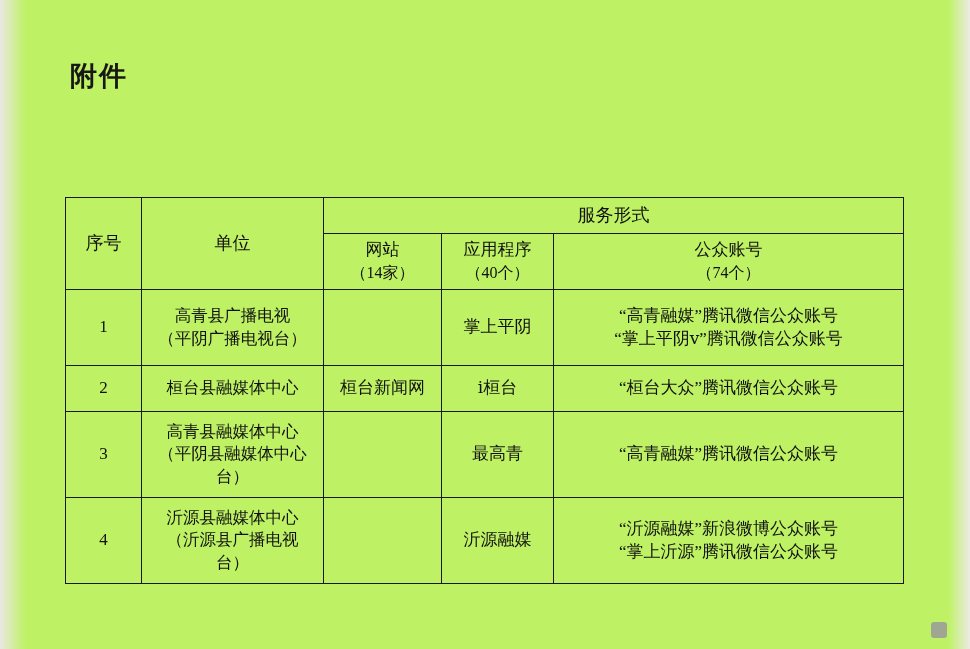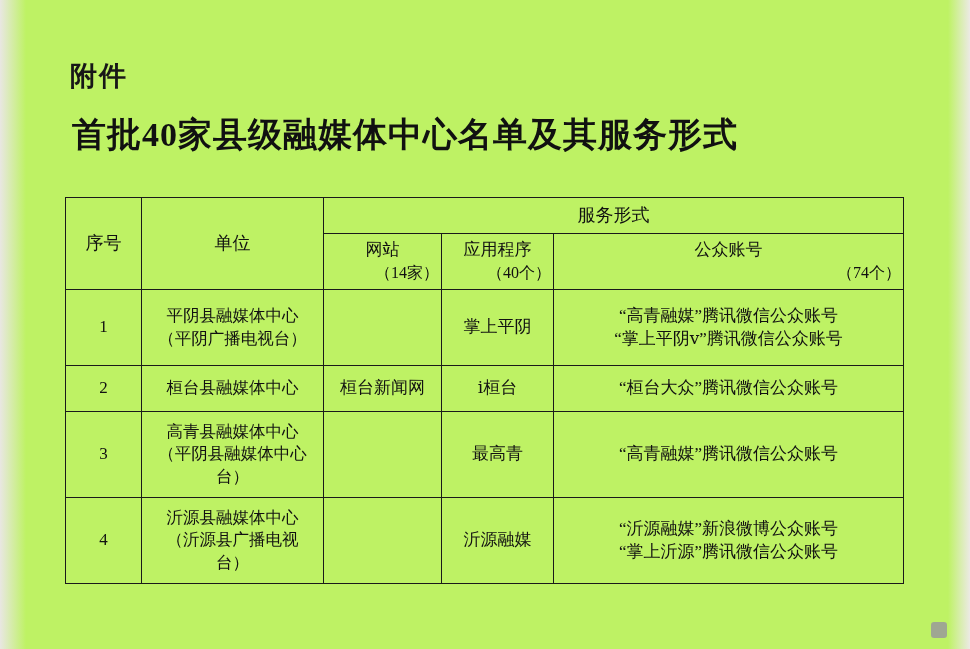--- a/index.html
+++ b/index.html
@@ -86,21 +86,20 @@
     height: 36px;
     font-size: 18px;
   }
   .hdr-sub {
     height: 56px;
     font-size: 17px;
   }
   .hdr-sub .sub-line2 {
     display: block;
     font-size: 16px;
-    text-align: right;
   }
   .row-cell-unit {
     font-size: 16.5px;
     padding-left: 6px;
     padding-right: 6px;
   }
   .row-tall { height: 76px; }
   .row-short { height: 46px; }
   .row-xtall { height: 86px; }
   .pub-line { display: block; white-space: nowrap; }
@@ -126,21 +125,20 @@
     vertical-align: -2px;
   }
 </style>
 </head>
 <body>
 
 <div class="page">
 
   <div class="attachment-label">附件</div>
 
-  <div class="doc-title">首批40家县级融媒体中心名单及其服务形式</div>
 
   <div class="table-wrap">
     <table class="listing">
       <colgroup>
         <col class="col-no">
         <col class="col-unit">
         <col class="col-web">
         <col class="col-app">
         <col class="col-pub">
       </colgroup>
@@ -163,21 +161,21 @@
             <span>公众账号</span>
             <span class="sub-line2">（74个）</span>
           </td>
         </tr>
       </thead>
       <tbody>
 
         <tr class="row-tall">
           <td>1</td>
           <td class="row-cell-unit">
-            <span class="unit-line">平阴县融媒体中心</span>
+            <span class="unit-line">高青县广播电视</span>
             <span class="unit-line">（平阴广播电视台）</span>
           </td>
           <td></td>
           <td>掌上平阴</td>
           <td>
             <span class="pub-line">“高青融媒”腾讯微信公众账号</span>
             <span class="pub-line">“掌上平阴ⅴ”腾讯微信公众账号</span>
           </td>
         </tr>
 

